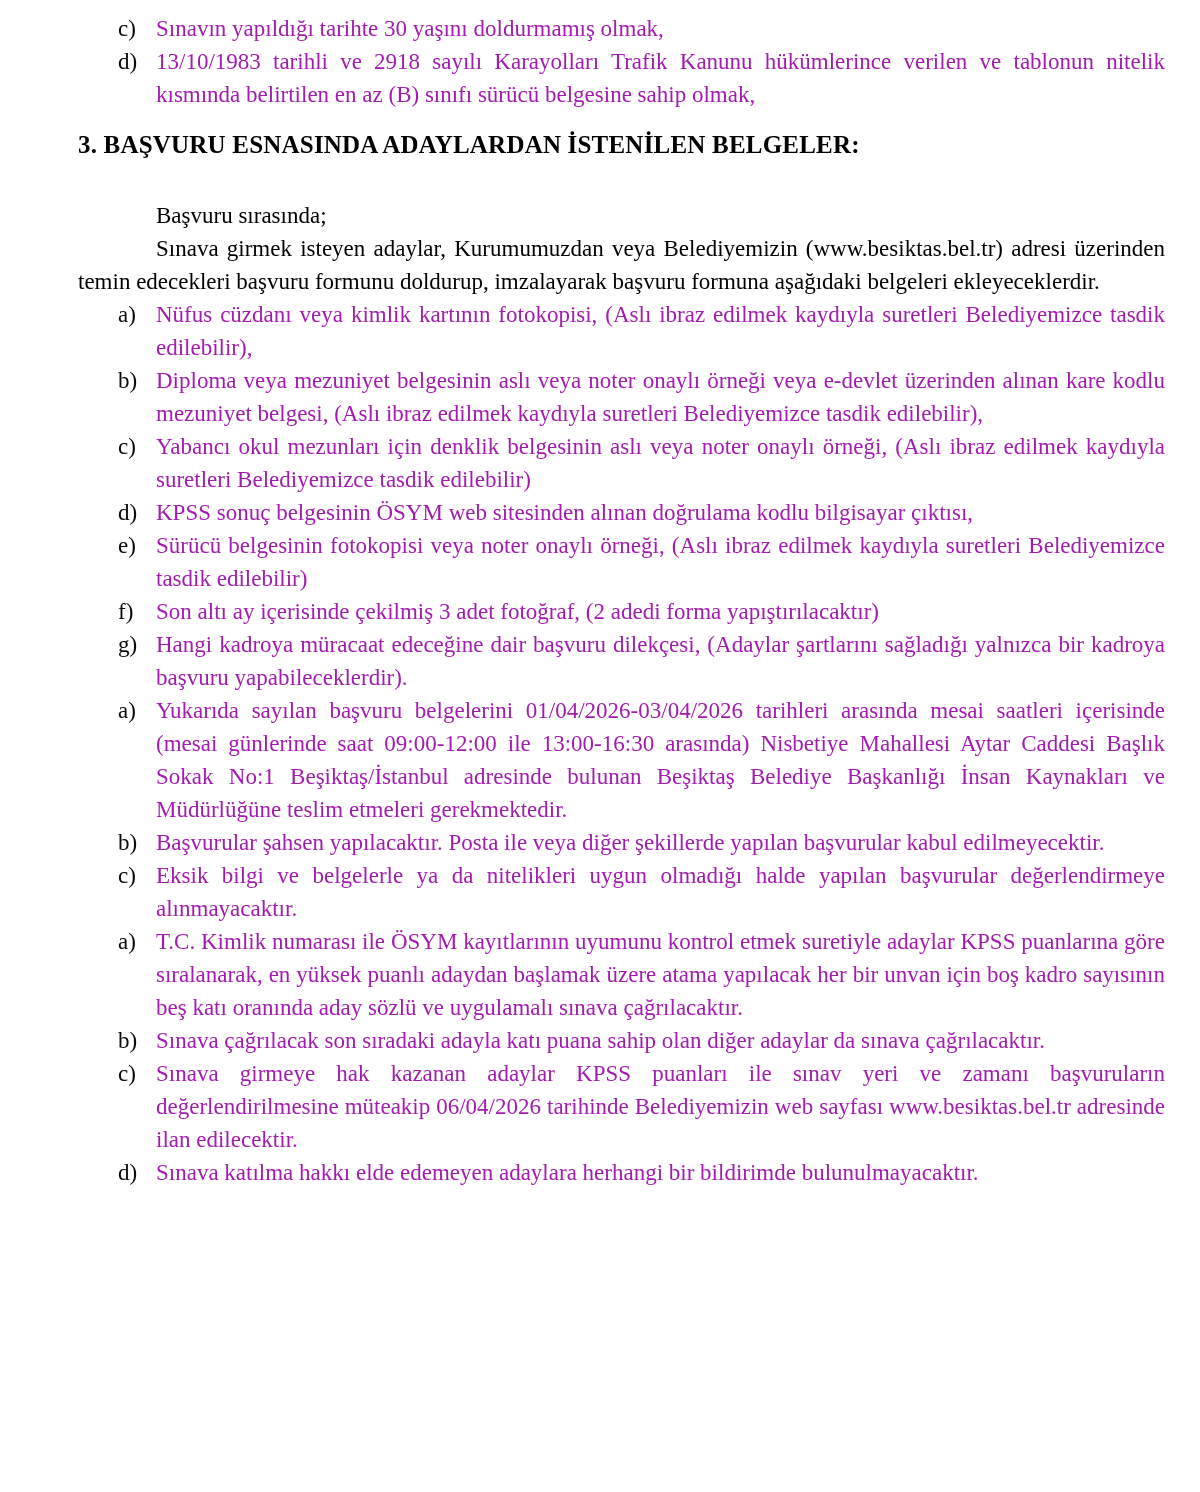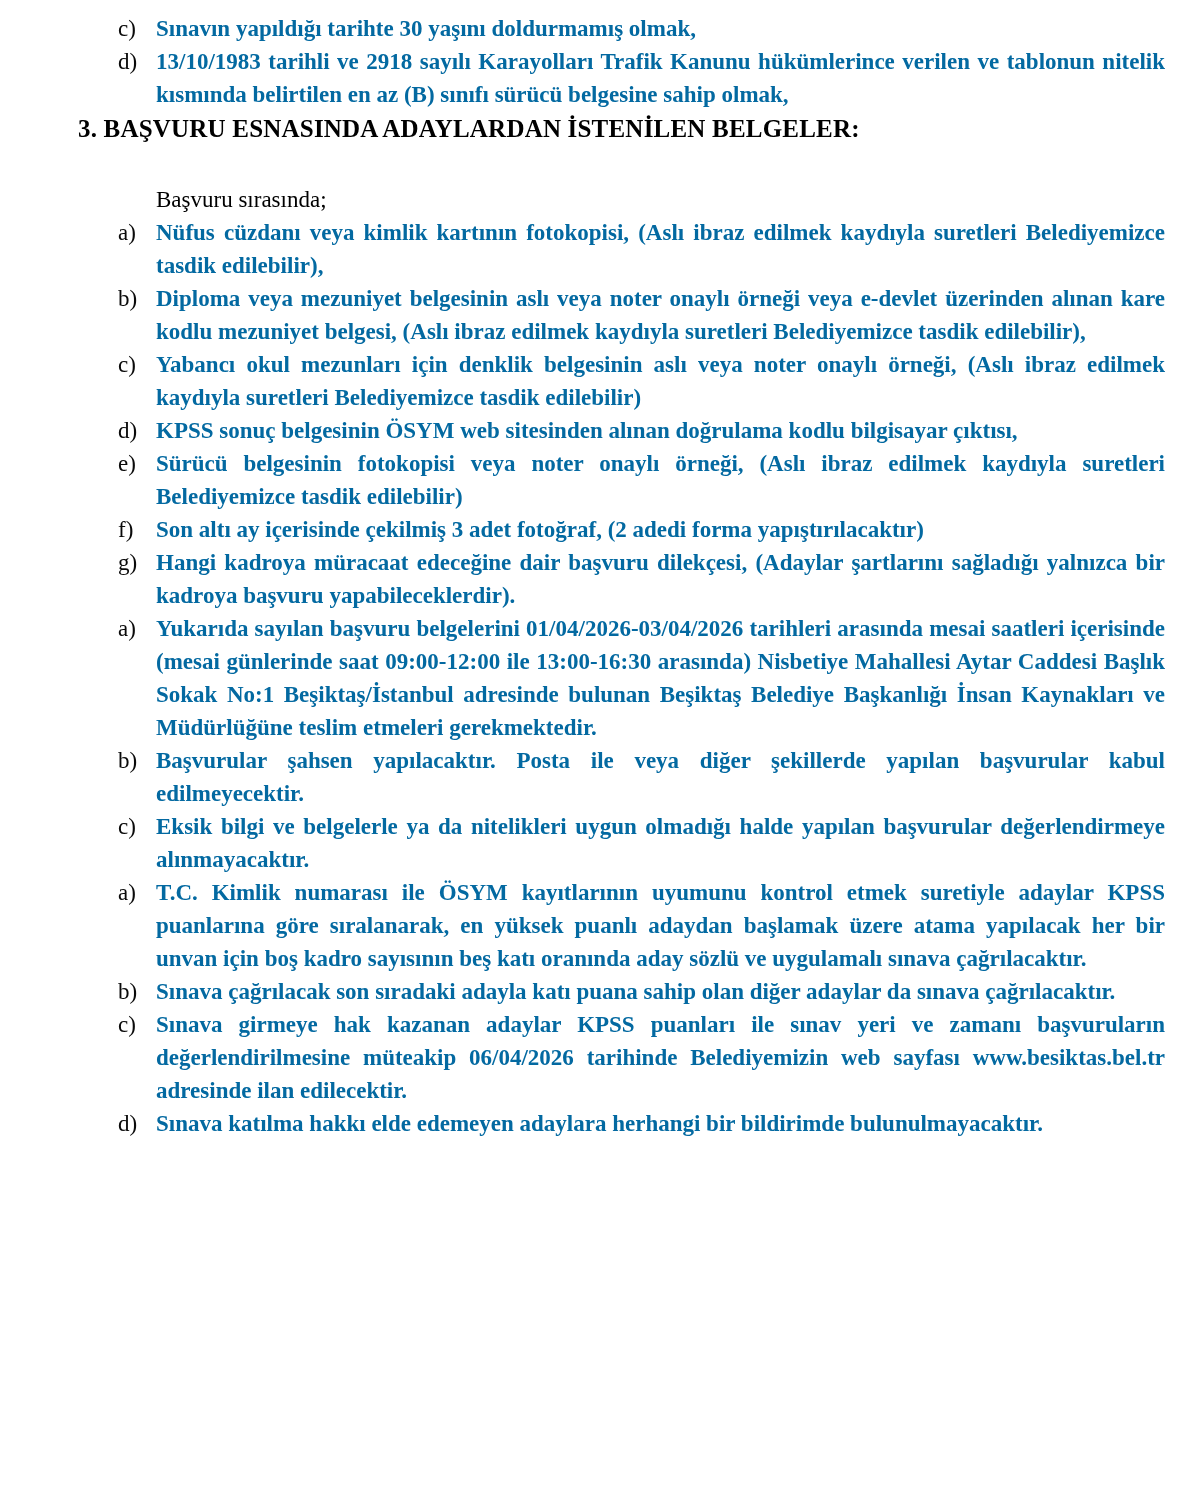--- a/index.html
+++ b/index.html
@@ -15,20 +15,21 @@
   .page {
     width: 1200px;
     min-height: 1492px;
     background: #ffffff;
     padding: 12px 35px 24px 78px;
   }
   .sec-heading {
     font-size: 25px;
     line-height: 36px;
     font-weight: bold;
+    margin-top: 16px;
     margin-bottom: 36px;
     letter-spacing: 0.2px;
     color: #000000;
   }
   .para-indent {
     text-indent: 78px;
     text-align: justify;
     color: #000000;
   }
   .doc-list { width: 100%; }
@@ -38,22 +39,21 @@
     align-items: flex-start;
   }
   .doc-item .marker {
     flex: 0 0 38px;
     width: 38px;
     color: #0a0a0a;
   }
   .doc-item .itext {
     flex: 1;
     text-align: justify;
-    color: #0369a1;
-    font-weight: bold;
+    color: #a21caf;
   }
 </style>
 </head>
 <body>
 
 <div class="page">
 
   <div class="doc-list">
     <div class="doc-item">
       <span class="marker">c)</span>
@@ -61,20 +61,21 @@
     </div>
     <div class="doc-item">
       <span class="marker">d)</span>
       <span class="itext">13/10/1983 tarihli ve 2918 sayılı Karayolları Trafik Kanunu hükümlerince verilen ve tablonun nitelik kısmında belirtilen en az (B) sınıfı sürücü belgesine sahip olmak,</span>
     </div>
   </div>
 
   <h2 class="sec-heading">3. BAŞVURU ESNASINDA ADAYLARDAN İSTENİLEN BELGELER:</h2>
 
   <p class="para-indent">Başvuru sırasında;</p>
+  <p class="para-indent">Sınava girmek isteyen adaylar, Kurumumuzdan veya Belediyemizin (www.besiktas.bel.tr) adresi üzerinden temin edecekleri başvuru formunu doldurup, imzalayarak başvuru formuna aşağıdaki belgeleri ekleyeceklerdir.</p>
 
   <div class="doc-list">
     <div class="doc-item">
       <span class="marker">a)</span>
       <span class="itext">Nüfus cüzdanı veya kimlik kartının fotokopisi, (Aslı ibraz edilmek kaydıyla suretleri Belediyemizce tasdik edilebilir),</span>
     </div>
     <div class="doc-item">
       <span class="marker">b)</span>
       <span class="itext">Diploma veya mezuniyet belgesinin aslı veya noter onaylı örneği veya e-devlet üzerinden alınan kare kodlu mezuniyet belgesi, (Aslı ibraz edilmek kaydıyla suretleri Belediyemizce tasdik edilebilir),</span>
     </div>

